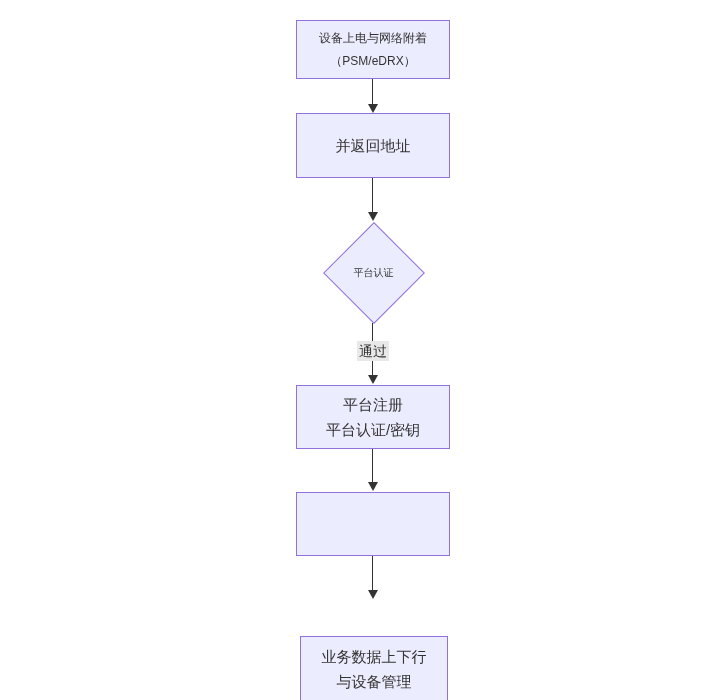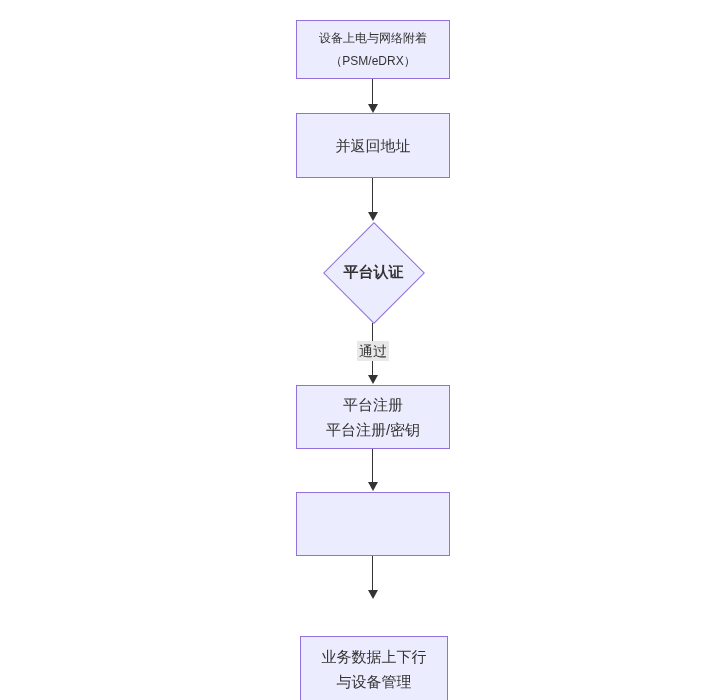--- a/index.html
+++ b/index.html
@@ -60,24 +60,23 @@
     background: var(--node-fill);
     border: 1px solid var(--node-border);
     transform: rotate(45deg);
   }
   .diamond-text {
     position: absolute;
     left: 0; top: 0; right: 0; bottom: 0;
     display: flex;
     align-items: center;
     justify-content: center;
-    font-size: 15px;
+    font-size: 10px;
     color: var(--text);
     white-space: nowrap;
-    font-weight: bold;
   }
   .edge-line {
     position: absolute;
     left: 372px;
     width: 1px;
     background: var(--edge-stroke);
   }
   .edge-arrowhead {
     position: absolute;
     left: 368px;
@@ -124,21 +123,21 @@
     <div class="diamond-shape"></div>
     <div class="diamond-text">平台认证</div>
   </div>
 
   <div class="edge-line" style="top:323px; height:53px;"></div>
   <div class="edge-arrowhead" style="top:375px;"></div>
   <div class="edge-label">通过</div>
 
   <div class="node fs15" style="left:296px; top:385px; width:154px; height:64px;">
     <span class="line">平台注册</span>
-    <span class="line">平台注册/密钥</span>
+    <span class="line">平台认证/密钥</span>
   </div>
 
   <div class="edge-line" style="top:449px; height:34px;"></div>
   <div class="edge-arrowhead" style="top:482px;"></div>
 
   <div class="node fs15" style="left:296px; top:492px; width:154px; height:64px;">
   </div>
 
   <div class="edge-line" style="top:556px; height:35px;"></div>
   <div class="edge-arrowhead" style="top:590px;"></div>

